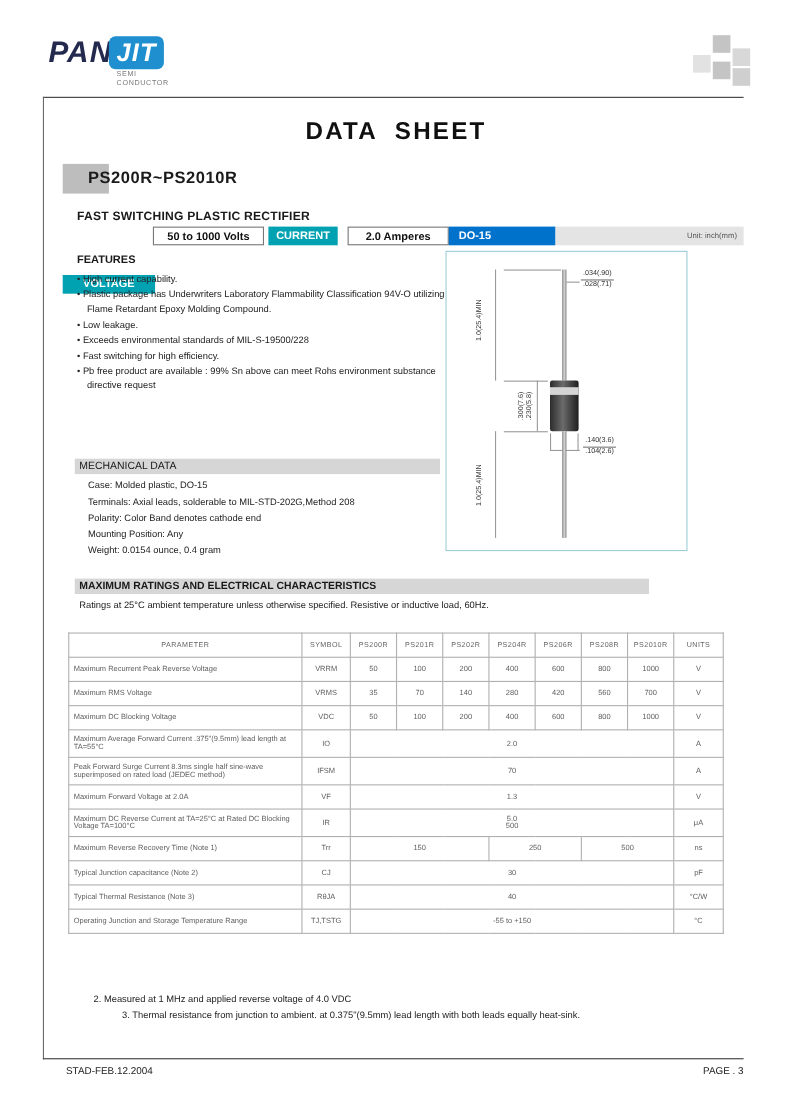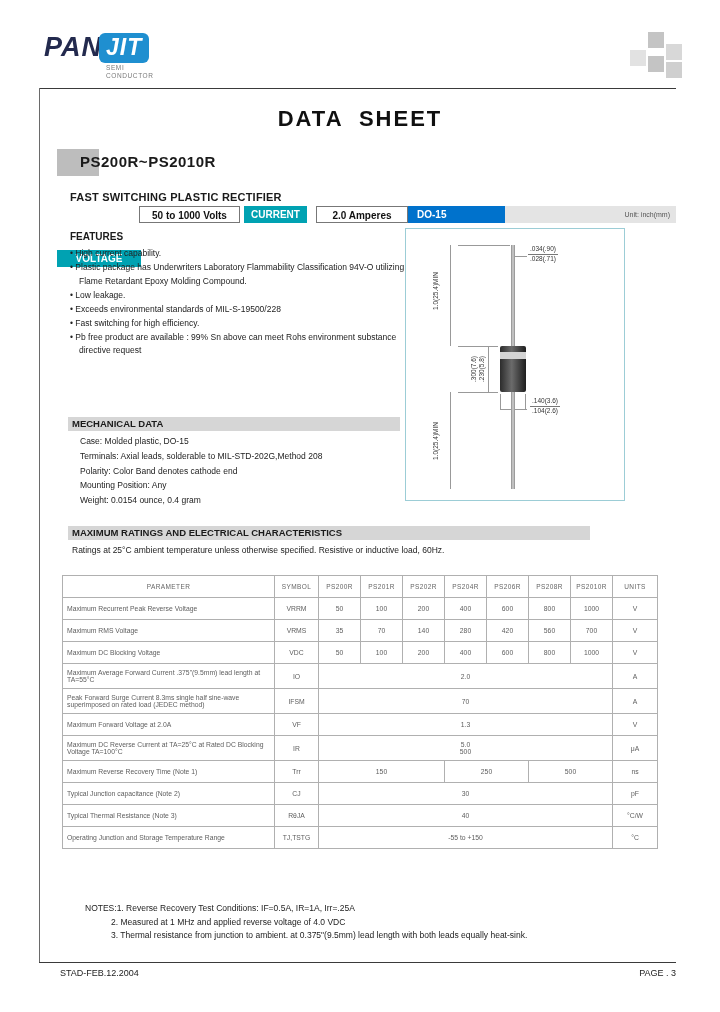--- a/index.html
+++ b/index.html
@@ -49,21 +49,21 @@
          background:linear-gradient(90deg,#2c2c2c,#6b6b6b 45%,#1e1e1e);}
   .dband{position:absolute;left:94px;top:123px;width:26px;height:7px;background:#d4d4d4;}
   .dim-frac{position:absolute;font-size:6.5px;line-height:8.5px;color:#333;}
   .dim-frac .top{border-bottom:1px solid #777;padding:0 2px;}
   .dim-frac .bot{padding:0 2px;}
   .vlabel{position:absolute;width:100px;text-align:center;font-size:6.5px;color:#333;
           transform:rotate(-90deg);line-height:8px;}
 
   
   .mech-bar{left:68px;top:417px;width:332px;height:14px;background:#d6d6d6;}
-  .mech-head{left:72px;top:418px;font-size:9.5px;font-weight:bold;}
+  .mech-head{left:72px;top:418px;font-size:9.5px;font-weight:normal;}
   .mech-lines{left:80px;top:434px;width:330px;font-size:8.5px;line-height:14.8px;color:#222;}
 
   
   .rat-bar{left:68px;top:526px;width:522px;height:14px;background:#d6d6d6;}
   .rat-head{left:72px;top:527px;font-size:9.5px;font-weight:bold;}
   .rat-note{left:72px;top:545px;font-size:8.5px;color:#222;}
 
   
   .ratings-table{position:absolute;left:62px;top:575px;width:595px;border-collapse:collapse;table-layout:fixed;
                  font-size:6.8px;color:#5e5e5e;}
@@ -288,21 +288,20 @@
         <tr>
           <td class="c-param">Operating Junction and Storage Temperature Range</td>
           <td class="c-sym">TJ,TSTG</td>
           <td class="c-val" colspan="7">-55 to +150</td>
           <td class="c-unit">°C</td>
         </tr>
       </tbody>
   </table>
 
   <div class="abs notes">
-      <div class="li">NOTES:1. Reverse Recovery Test Conditions: IF=0.5A, IR=1A, Irr=.25A</div>
       <div class="li">2. Measured at 1 MHz and applied reverse voltage of 4.0 VDC</div>
       <div class="li">3. Thermal resistance from junction to ambient.  at 0.375"(9.5mm) lead length with both leads equally heat-sink.</div>
     </div>
 
   <div class="abs footer-left">STAD-FEB.12.2004</div>
   <div class="abs footer-right">PAGE . 3</div>
 
 </div>
 
 </body></html>

